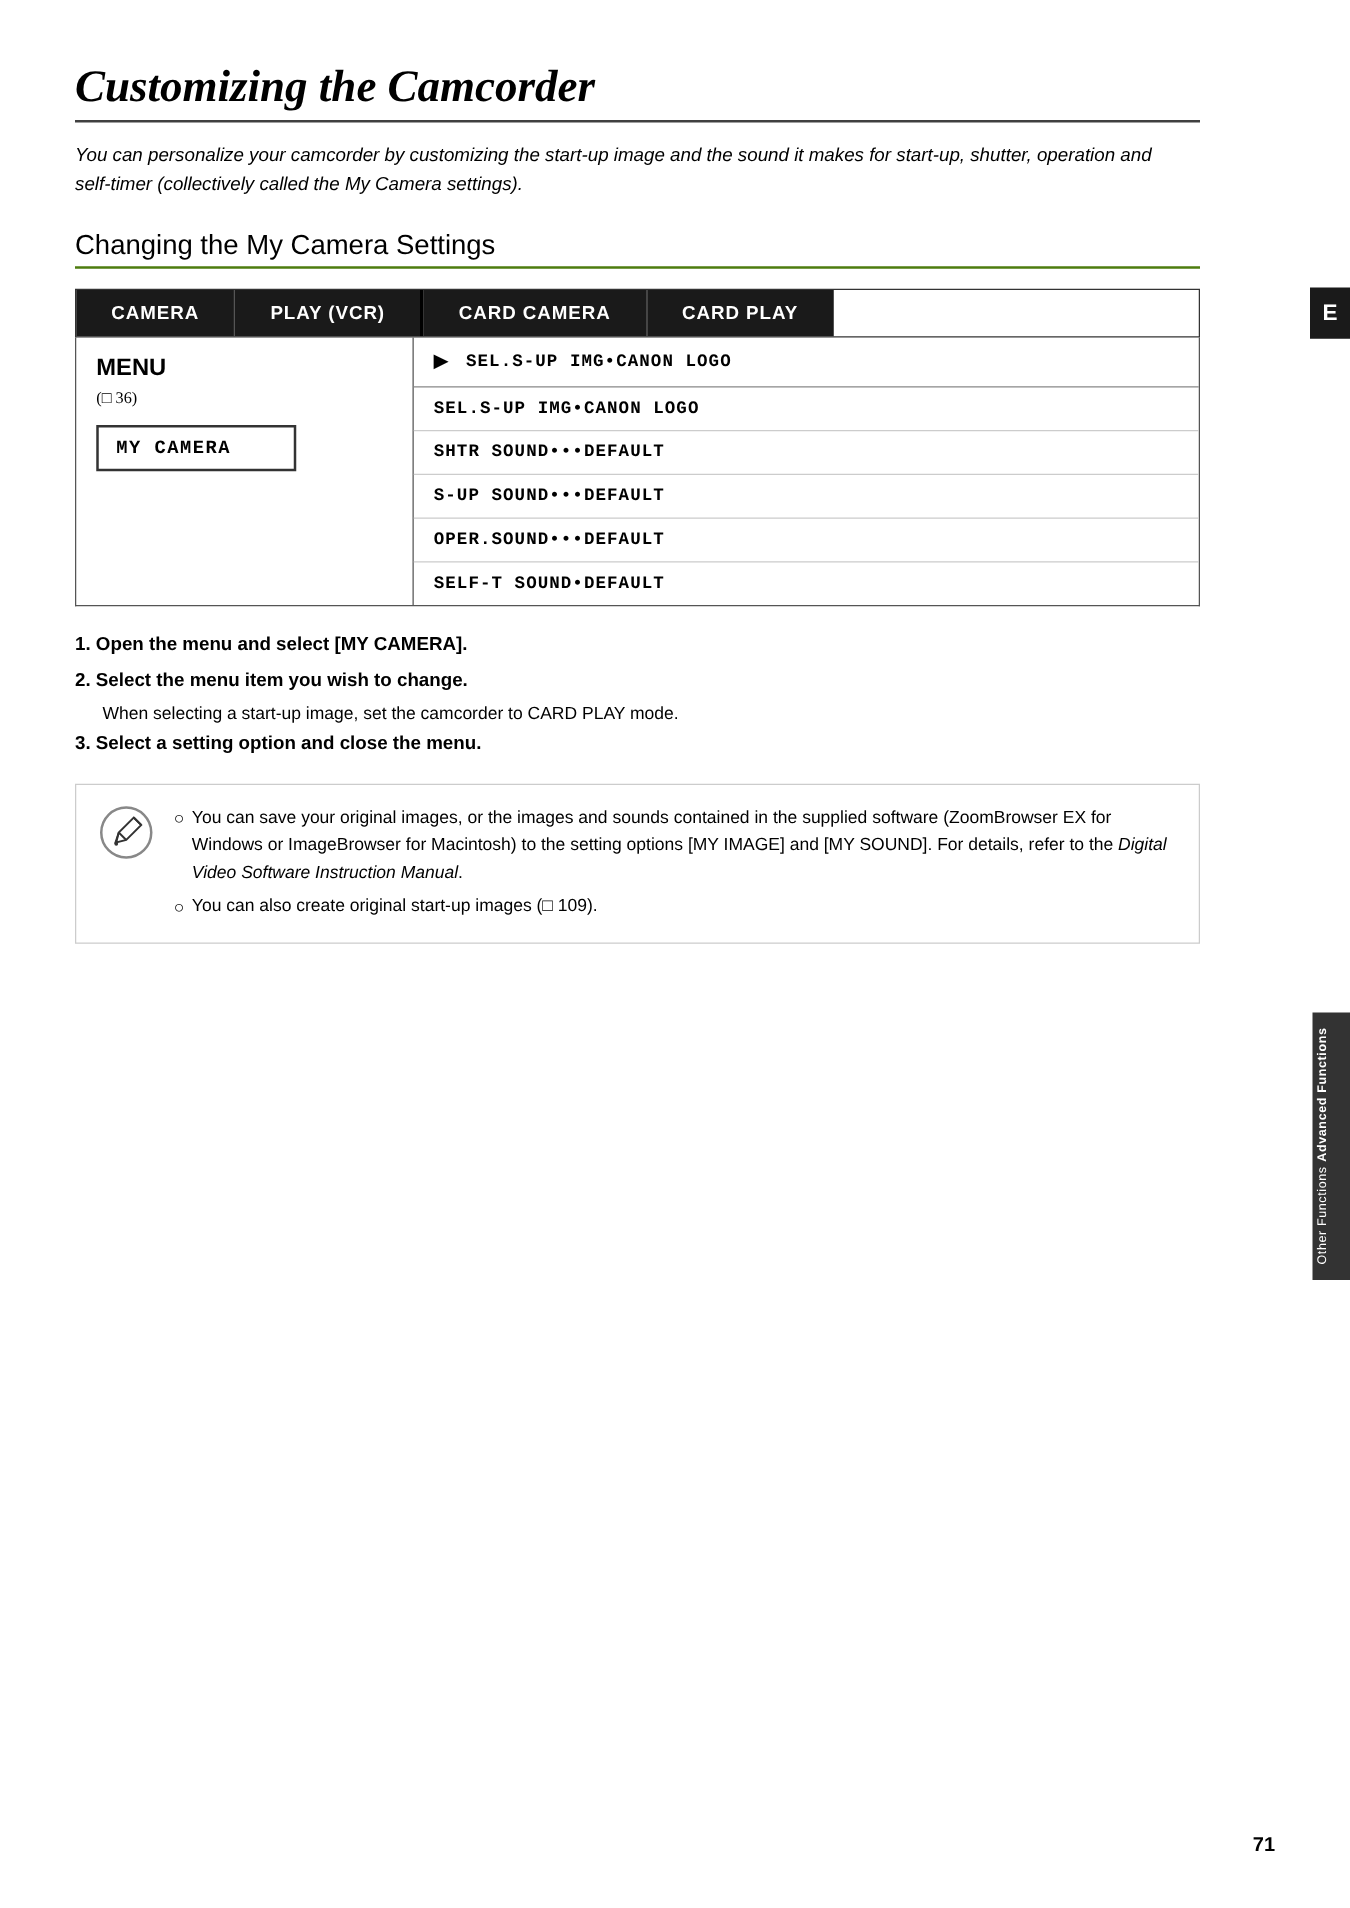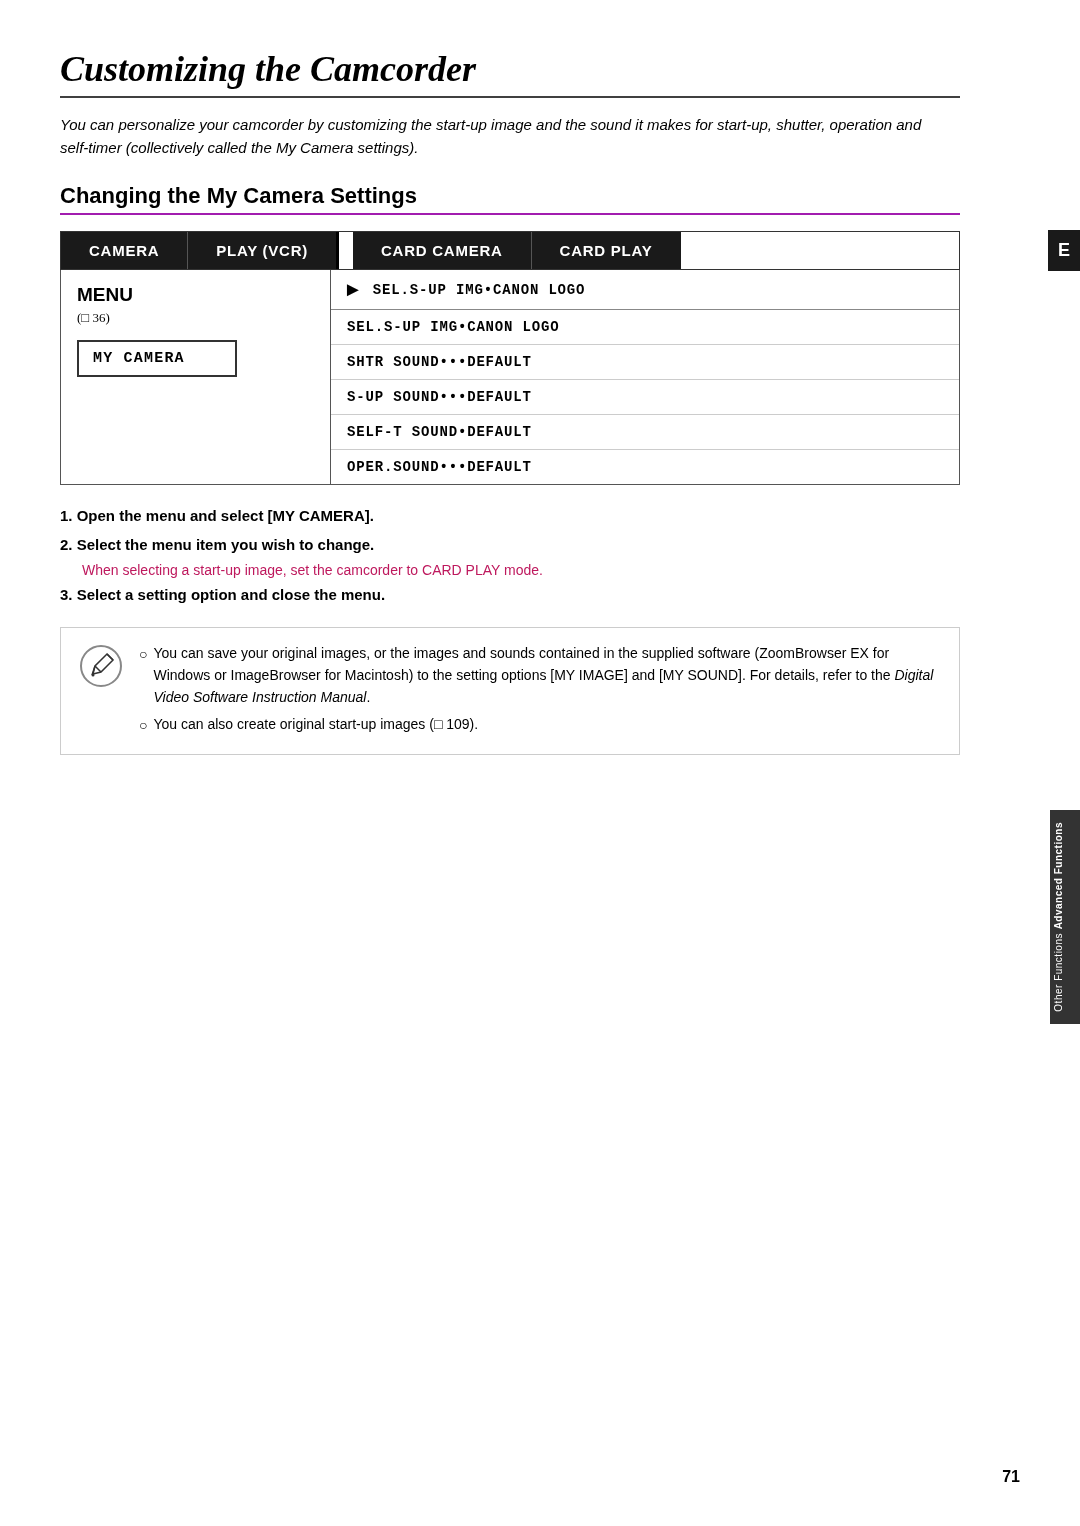--- a/index.html
+++ b/index.html
@@ -37,23 +37,23 @@
     .intro-text {
       font-size: 15px;
       line-height: 1.5;
       margin-bottom: 24px;
       max-width: 880px;
       font-style: italic;
     }
 
     .section-title {
       font-size: 22px;
-      font-weight: bold;
+      font-weight: normal;
       font-family: Arial, Helvetica, sans-serif;
-      border-bottom: 2px solid #a21caf;
+      border-bottom: 2px solid #4d7c0f;
       padding-bottom: 4px;
       margin-bottom: 16px;
     }
 
     
     .tab-bar {
       display: flex;
       align-items: stretch;
       margin-bottom: 0;
       border: 1px solid #333;
@@ -67,21 +67,20 @@
 
     .tab-divider-vertical {
       width: 3px;
       background: #000;
       flex-shrink: 0;
     }
 
     .tab-right {
       display: flex;
       flex: 1;
-      padding-left: 14px;
     }
 
     .tab-item {
       background: #1a1a1a;
       color: #ffffff;
       font-weight: bold;
       font-size: 15px;
       padding: 10px 28px;
       letter-spacing: 0.05em;
       display: flex;
@@ -184,21 +183,21 @@
 
     .step-item strong {
       font-weight: bold;
     }
 
     .step-sub-text {
       font-size: 14px;
       margin-left: 22px;
       margin-top: 2px;
       margin-bottom: 6px;
-      color: #be185d;
+      color: #000000;
     }
 
     
     .note-box {
       display: flex;
       align-items: flex-start;
       border: 1px solid #ccc;
       padding: 14px 16px;
       margin-top: 14px;
       gap: 14px;
@@ -341,24 +340,24 @@
       <div class="submenu-item">
         <span>SEL.S-UP IMG•CANON LOGO</span>
       </div>
       <div class="submenu-item">
         <span>SHTR SOUND•••DEFAULT</span>
       </div>
       <div class="submenu-item">
         <span>S-UP SOUND•••DEFAULT</span>
       </div>
       <div class="submenu-item">
+        <span>OPER.SOUND•••DEFAULT</span>
+      </div>
+      <div class="submenu-item">
         <span>SELF-T SOUND•DEFAULT</span>
-      </div>
-      <div class="submenu-item">
-        <span>OPER.SOUND•••DEFAULT</span>
       </div>
     </div>
 
   </div>
 
   <div class="steps-section">
     <div class="step-item">
       <strong>1.</strong>
       <strong> <span>Open the menu and select [MY CAMERA].</span></strong>
     </div>

